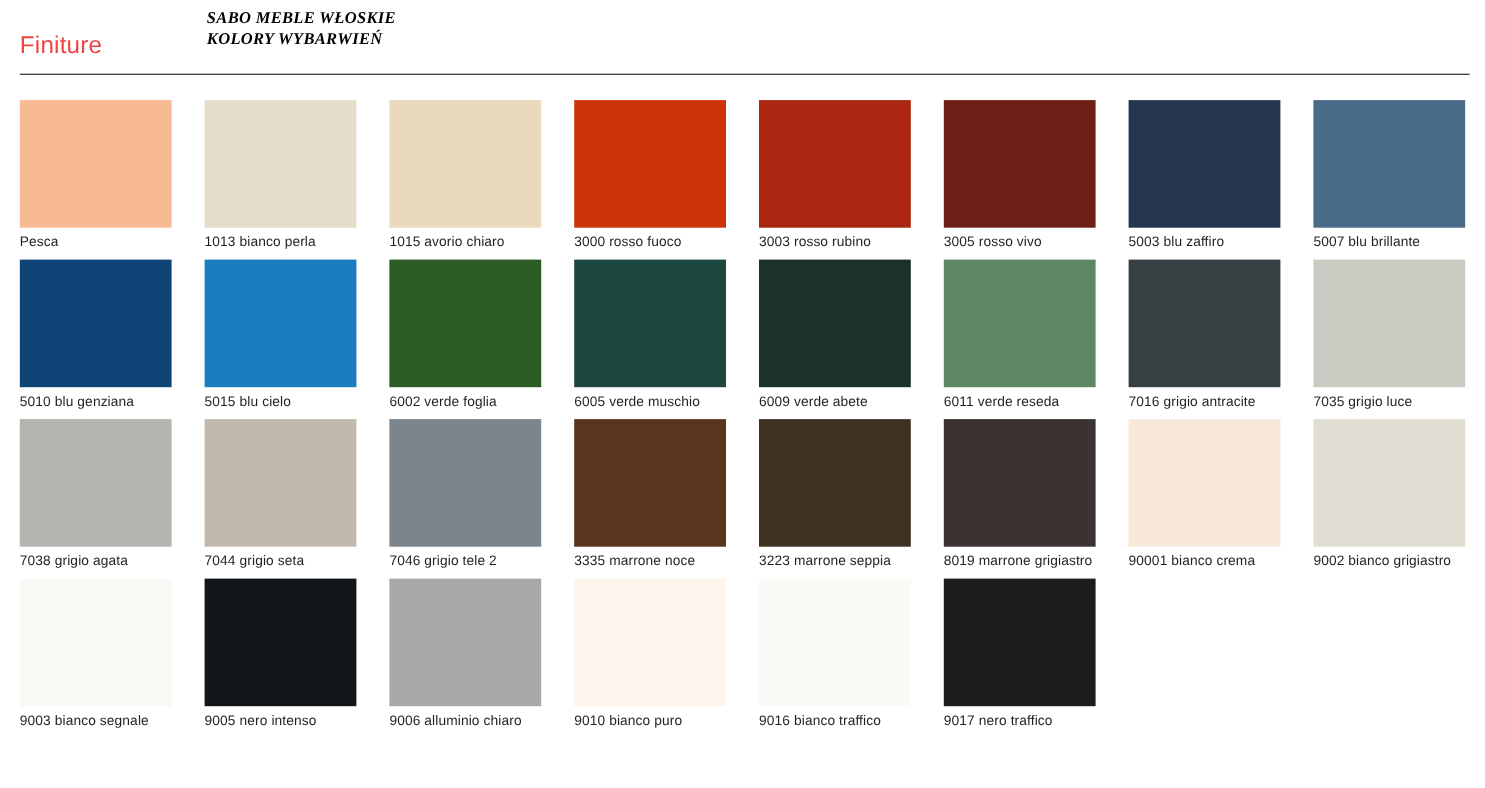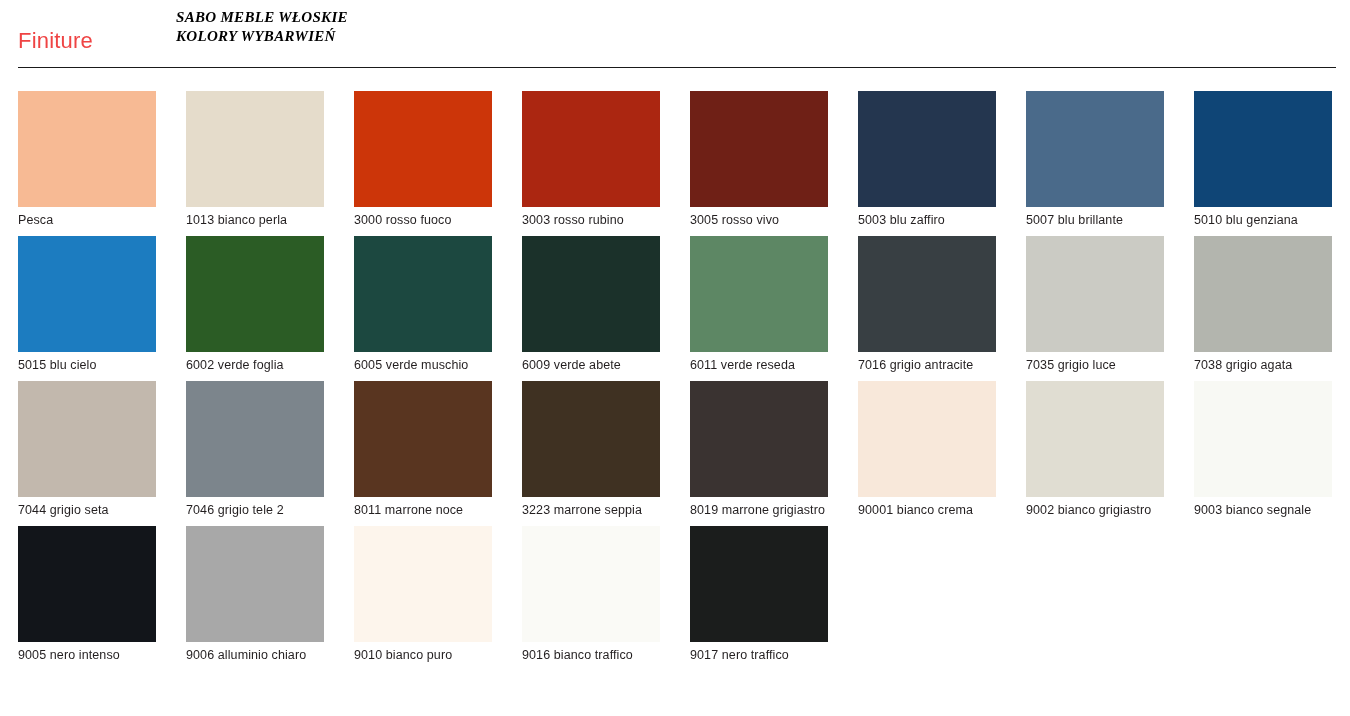--- a/index.html
+++ b/index.html
@@ -38,21 +38,21 @@
     font-family: "Liberation Sans", sans-serif;
     font-size: 22px;
     font-weight: 400;
     letter-spacing: 0.2px;
     color: #ef4444;
     white-space: nowrap;
   }
 
   .brand-block {
     position: absolute;
-    left: 176px;
+    left: 188px;
     top: 8px;
     font-family: "Liberation Serif", serif;
     font-style: italic;
     font-weight: 700;
     font-size: 15px;
     line-height: 1.25;
     letter-spacing: 0.3px;
     color: #000000;
     white-space: nowrap;
   }
@@ -120,20 +120,24 @@
   <div class="swatch-grid" id="swatch-grid">
       <div class="swatch-cell">
         <span class="swatch-chip" style="background: rgb(247, 186, 148);"></span>
         <span class="swatch-label">Pesca</span>
       </div>
       <div class="swatch-cell">
         <span class="swatch-chip" style="background: rgb(229, 220, 203);"></span>
         <span class="swatch-label">1013 bianco perla</span>
       </div>
       <div class="swatch-cell">
+        <span class="swatch-chip" style="background: rgb(234, 217, 189);"></span>
+        <span class="swatch-label">1015 avorio chiaro</span>
+      </div>
+      <div class="swatch-cell">
         <span class="swatch-chip" style="background: rgb(204, 53, 9);"></span>
         <span class="swatch-label">3000 rosso fuoco</span>
       </div>
       <div class="swatch-cell">
         <span class="swatch-chip" style="background: rgb(171, 38, 17);"></span>
         <span class="swatch-label">3003 rosso rubino</span>
       </div>
       <div class="swatch-cell">
         <span class="swatch-chip" style="background: rgb(111, 32, 22);"></span>
         <span class="swatch-label">3005 rosso vivo</span>
@@ -185,21 +189,21 @@
       <div class="swatch-cell">
         <span class="swatch-chip" style="background: rgb(194, 184, 173);"></span>
         <span class="swatch-label">7044 grigio seta</span>
       </div>
       <div class="swatch-cell">
         <span class="swatch-chip" style="background: rgb(124, 133, 140);"></span>
         <span class="swatch-label">7046 grigio tele 2</span>
       </div>
       <div class="swatch-cell">
         <span class="swatch-chip" style="background: rgb(89, 53, 32);"></span>
-        <span class="swatch-label">8011 marrone noce</span>
+        <span class="swatch-label">3335 marrone noce</span>
       </div>
       <div class="swatch-cell">
         <span class="swatch-chip" style="background: rgb(63, 49, 34);"></span>
         <span class="swatch-label">3223 marrone seppia</span>
       </div>
       <div class="swatch-cell">
         <span class="swatch-chip" style="background: rgb(58, 51, 49);"></span>
         <span class="swatch-label">8019 marrone grigiastro</span>
       </div>
       <div class="swatch-cell">

